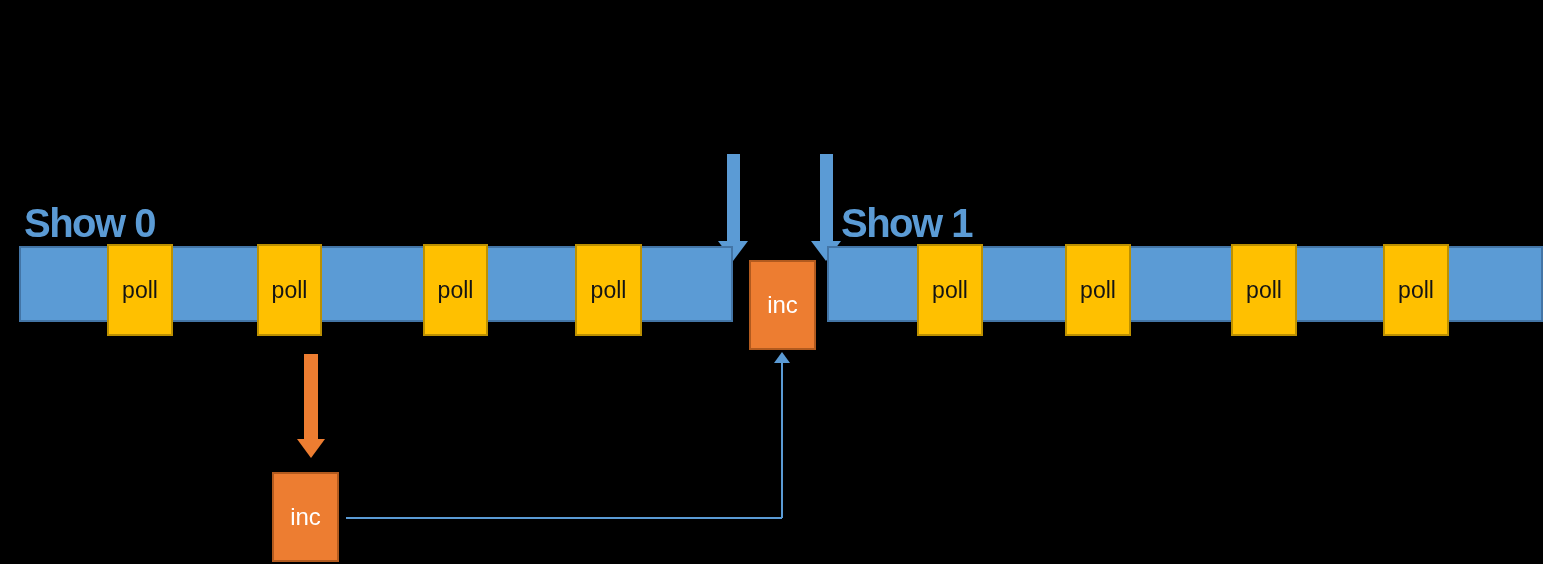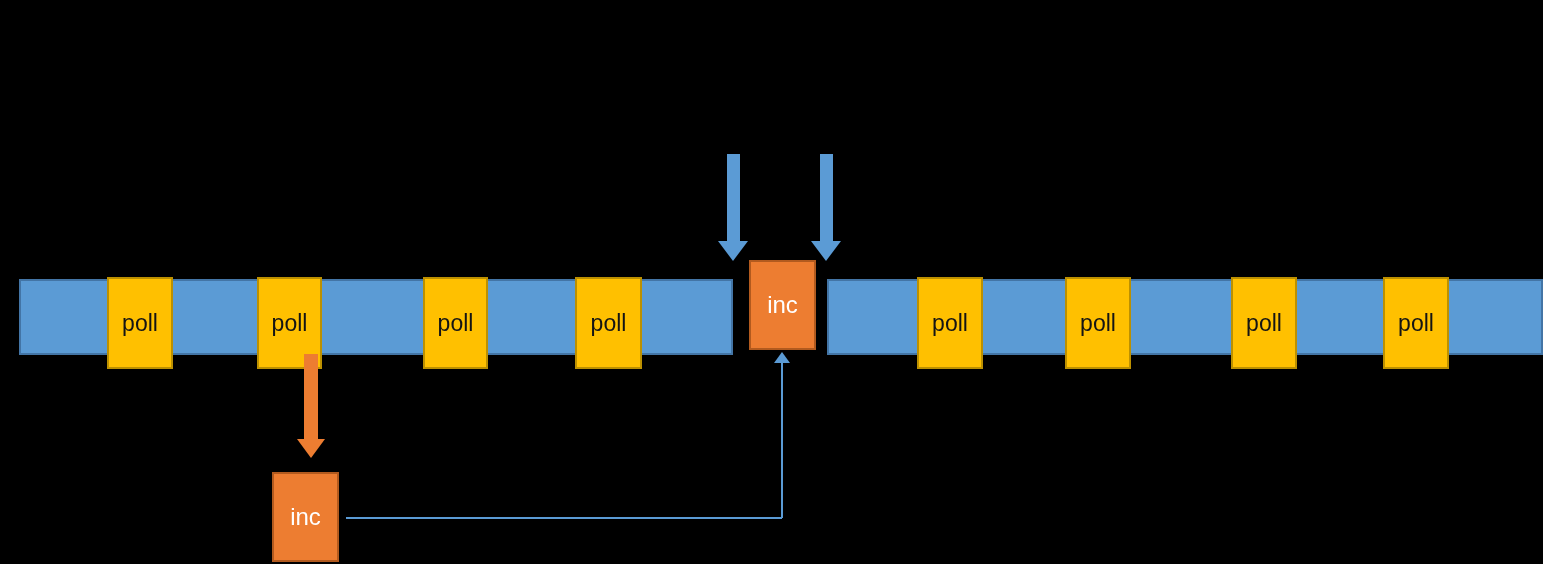--- a/index.html
+++ b/index.html
@@ -25,21 +25,21 @@
     letter-spacing: -1.5px;
     line-height: 40px;
     white-space: nowrap;
   }
   .show-label.s0 { left: 24px;  top: 203px; }
   .show-label.s1 { left: 841px; top: 203px; }
 
   
   .track {
     position: absolute;
-    top: 279px;
+    top: 246px;
     height: 76px;
     background: var(--track-blue, #5B9BD5);
     box-shadow: inset 0 0 0 2px rgba(47, 85, 128, 0.55);
   }
   .poll-block {
     position: absolute;
     top: -2px;
     height: 92px;
     box-sizing: border-box;
     background: var(--poll-yellow, #FFC000);
@@ -116,20 +116,22 @@
     border-left: 8px solid transparent;
     border-right: 8px solid transparent;
     border-bottom: 11px solid var(--connector-blue, #5B9BD5);
   }
 </style>
 </head>
 <body>
 
 <div class="canvas">
 
+  <div class="show-label s0">Show 0</div>
+  <div class="show-label s1">Show 1</div>
 
   <div class="arrow arrow-blue-1">
     <div class="shaft"></div>
     <div class="head"></div>
   </div>
   <div class="arrow arrow-blue-2">
     <div class="shaft"></div>
     <div class="head"></div>
   </div>
 

